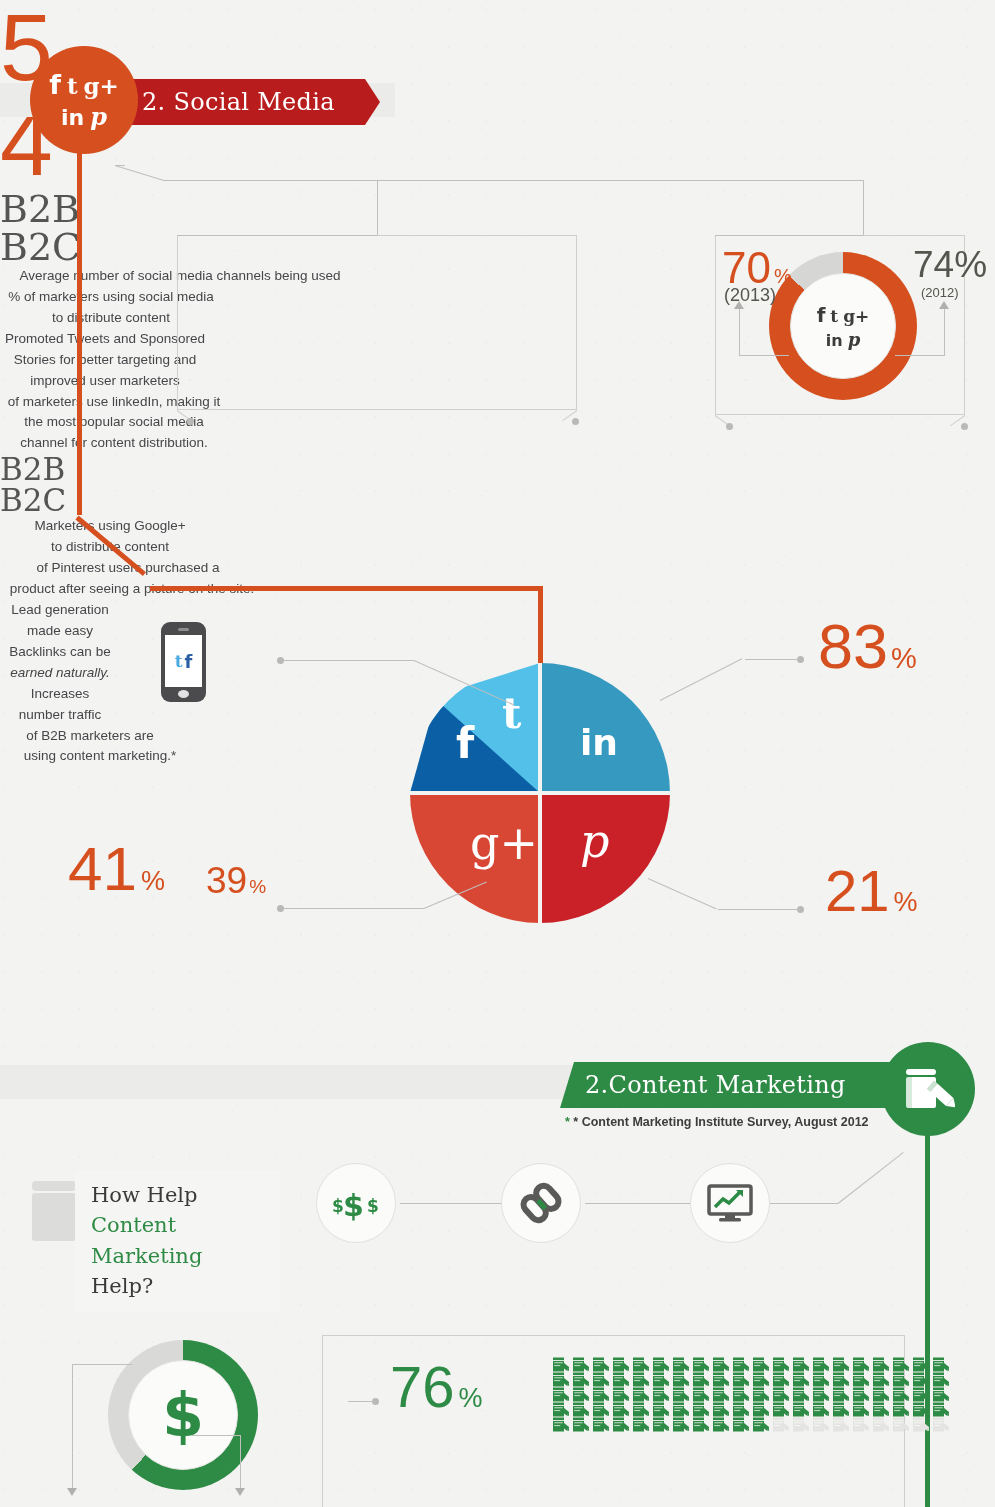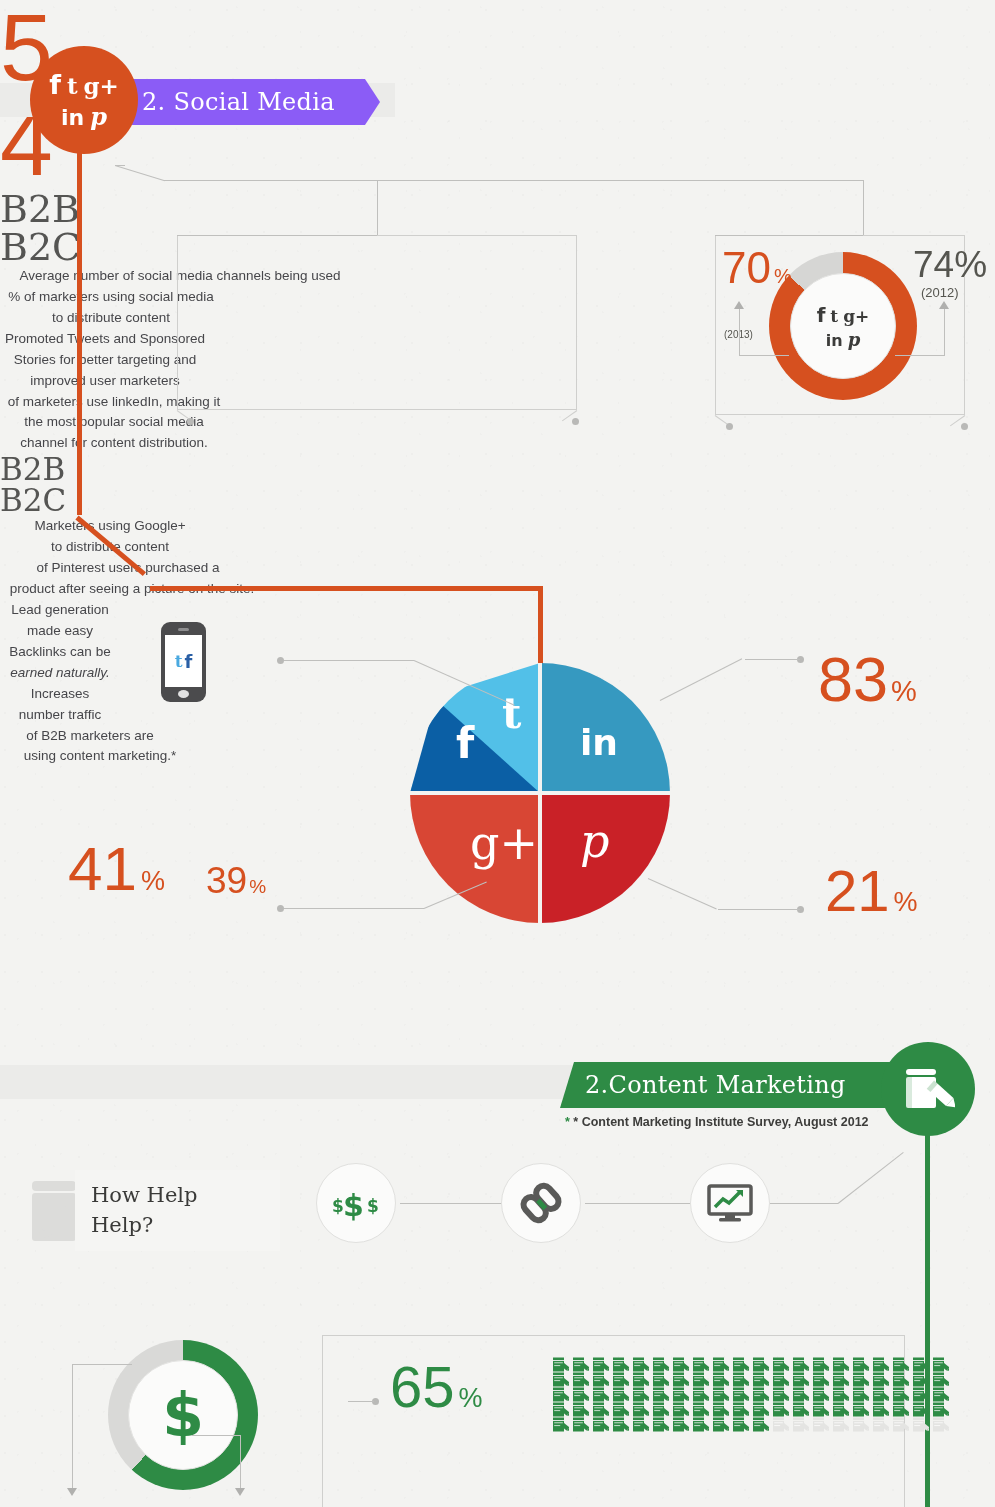--- a/index.html
+++ b/index.html
@@ -16,21 +16,21 @@
     background-size: 37px 37px, 53px 53px, 43px 43px, 61px 61px, auto;
   }
   .abs { position:absolute; }
 
   
   .ribbon-band { position:absolute; height:34px; background:#ebebe9; left:0; }
   .ribbon {
     position:absolute; height:46px; display:flex; align-items:center;
     font-family:"DejaVu Serif", serif; color:#fff; letter-spacing:.3px;
   }
-  .ribbon.orange { background:#8b5cf6; }
+  .ribbon.orange { background:#b91c1c; }
   .ribbon.green  { background:#2e8b45; }
   .ribbon .rib-txt { font-size:24px; white-space:nowrap; }
 
   .badge {
     position:absolute; border-radius:50%; display:flex; flex-direction:column;
     align-items:center; justify-content:center; color:#fff;
   }
   .badge.orange { background:#d6501f; }
   .badge.green  { background:#2e8b45; }
   .badge .row1, .badge .row2 {
@@ -167,21 +167,21 @@
       <span style="font-size:16px;">in</span>
       <span style="font-size:18px; font-family:'DejaVu Serif',serif; font-style:italic;">p</span>
     </div>
   </div>
 </div>
 
 <div style="position:absolute; left:722px; top:246px; display:flex; align-items:baseline;">
   <span class="bignum" style="font-size:44px;">70</span>
   <span class="pct" style="font-size:20px; margin-left:3px;">%</span>
 </div>
-<div style="position:absolute; left:724px; top:285px; font-size:10px; color:#55554f; font-family:'Liberation Sans',sans-serif;margin-top:44px;">(2013)</div>
+<div style="position:absolute; left:724px; top:285px; font-size:18px; color:#55554f; font-family:'Liberation Sans',sans-serif;">(2013)</div>
 
 <div style="position:absolute; left:913px; top:246px; font-size:37px; color:#55554f; font-family:'Liberation Sans',sans-serif; line-height:1;">74%</div>
 <div style="position:absolute; left:921px; top:285px; font-size:13px; color:#55554f; font-family:'Liberation Sans',sans-serif;">(2012)</div>
 
 <div class="lnk v" style="left:739px; top:308px; height:47px;"></div>
 <div class="lnk h" style="left:739px; top:355px; width:50px;"></div>
 <div class="arrow-up" style="left:734px; top:301px;"></div>
 <div class="lnk v" style="left:944px; top:308px; height:47px;"></div>
 <div class="lnk h" style="left:895px; top:355px; width:50px;"></div>
 <div class="arrow-up" style="left:939px; top:301px;"></div>
@@ -228,21 +228,21 @@
   </div>
   <div class="home" style="left:17px; top:68px; width:11px; height:8px;"></div>
 </div>
 <div class="cap" style="left:80px; top:713px; width:210px;">Promoted Tweets and Sponsored</div>
 <div class="cap" style="left:80px; top:733px; width:210px;">Stories for better targeting and</div>
 <div class="cap" style="left:80px; top:753px; width:210px;">improved user marketers</div>
 <div class="dot" style="left:277px; top:657px;"></div>
 <div class="lnk h" style="left:284px; top:660px; width:130px;"></div>
 <div class="diag" style="left:414px; top:660px; width:110px; height:1px; background:#bfbfbd; transform:rotate(24deg);"></div>
 
-<div style="position:absolute; left:818px; top:648px; display:flex; align-items:baseline;">
+<div style="position:absolute; left:818px; top:615px; display:flex; align-items:baseline;">
   <span class="bignum" style="font-size:63px;">83</span>
   <span class="pct" style="font-size:29px; margin-left:3px;">%</span>
 </div>
 <div class="cap" style="left:755px; top:688px; width:228px;">of marketers use linkedIn, making it</div>
 <div class="cap" style="left:755px; top:708px; width:228px;">the most popular social media</div>
 <div class="cap" style="left:755px; top:728px; width:228px;">channel for content distribution.</div>
 <div class="dot" style="left:797px; top:656px;"></div>
 <div class="lnk h" style="left:745px; top:659px; width:55px;"></div>
 <div class="diag" style="left:660px; top:700px; width:92px; height:1px; background:#bfbfbd; transform:rotate(-27deg);"></div>
 
@@ -301,20 +301,21 @@
 <svg class="abs" style="left:28px; top:1177px;" width="60" height="70" viewBox="0 0 60 70">
   <rect x="4" y="4" width="44" height="10" rx="4" fill="#dcdcda"></rect>
   <rect x="4" y="16" width="44" height="48" rx="3" fill="#dcdcda"></rect>
   <g transform="rotate(-40 28 46)">
     <rect x="14" y="40" width="32" height="12" fill="#dcdcda"></rect>
     <polygon points="14,40 4,46 14,52" fill="#dcdcda"></polygon>
   </g>
 </svg>
 <div class="howbox" style="left:75px; top:1170px; width:205px;">
   <div>How Help</div>
+  <div class="hl">Content Marketing</div>
   <div>Help?</div>
 </div>
 
 <div class="lnk h" style="left:400px; top:1203px; width:108px;"></div>
 <div class="lnk h" style="left:585px; top:1203px; width:105px;"></div>
 <div class="lnk h" style="left:770px; top:1203px; width:68px;"></div>
 <div class="diag" style="left:838px; top:1203px; width:83px; height:1px; background:#bfbfbd; transform:rotate(-38deg);"></div>
 
 <div class="bcirc" style="left:316px; top:1163px; width:80px; height:80px;">
   <svg width="52" height="40" viewBox="0 0 52 40">
@@ -348,21 +349,21 @@
   </svg>
 </div>
 <div class="cap" style="left:670px; top:1256px; width:120px;">Increases</div>
 <div class="cap" style="left:670px; top:1276px; width:120px;">number traffic</div>
 
 <div class="boxline" style="left:322px; top:1335px; width:583px; height:172px; border-bottom:none;"></div>
 
 <div class="dot" style="left:372px; top:1398px;"></div>
 <div class="lnk h" style="left:348px; top:1401px; width:26px;"></div>
 <div style="position:absolute; left:390px; top:1358px; display:flex; align-items:baseline;">
-  <span class="bignum green" style="font-size:58px;">65</span>
+  <span class="bignum green" style="font-size:58px;">76</span>
   <span class="pct green" style="font-size:27px; margin-left:4px;">%</span>
 </div>
 <div class="cap" style="left:370px; top:1428px; width:180px;">of B2B marketers are</div>
 <div class="cap" style="left:360px; top:1455px; width:200px;">using content marketing.*</div>
 
 <div id="icon-grid" style="left:552px; top:1357px;">
     <i><svg width="17" height="15" viewBox="0 0 17 15">
         <rect x="1" y="0.5" width="11" height="2.6" fill="#2e8b45"></rect>
         <rect x="1" y="4" width="11" height="10.5" fill="#2e8b45"></rect>
         <g transform="rotate(40 11 9)">

